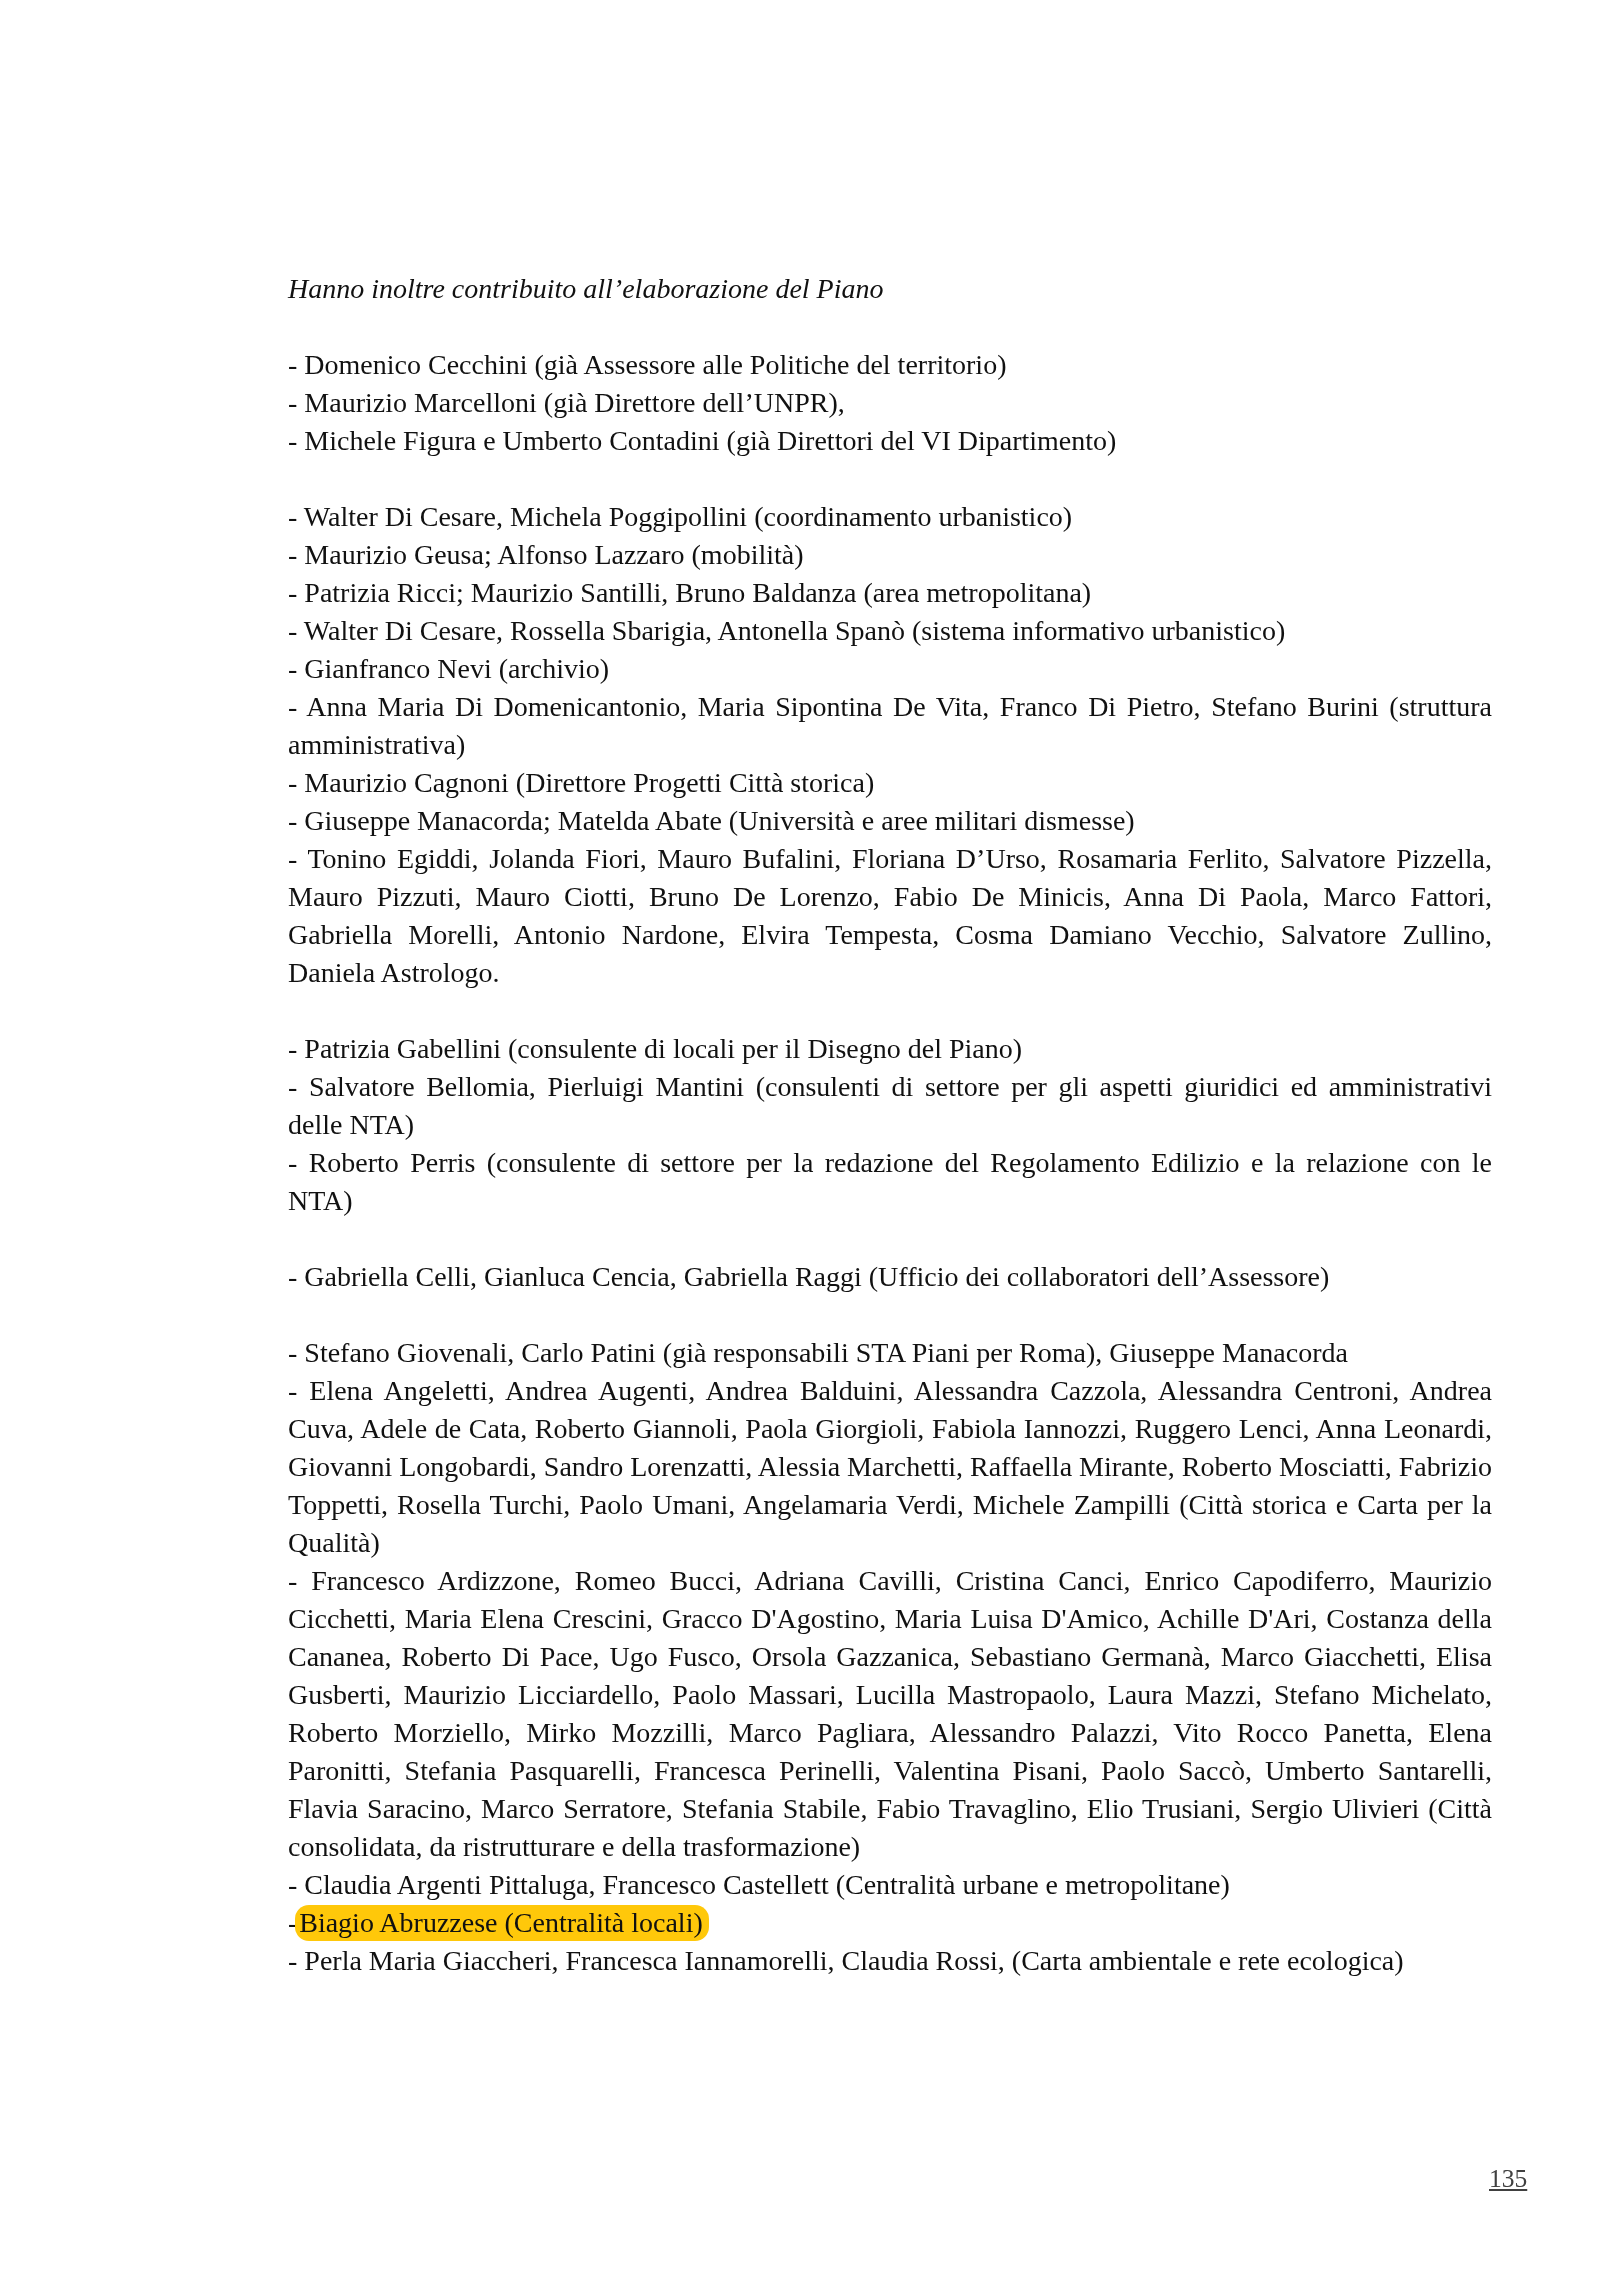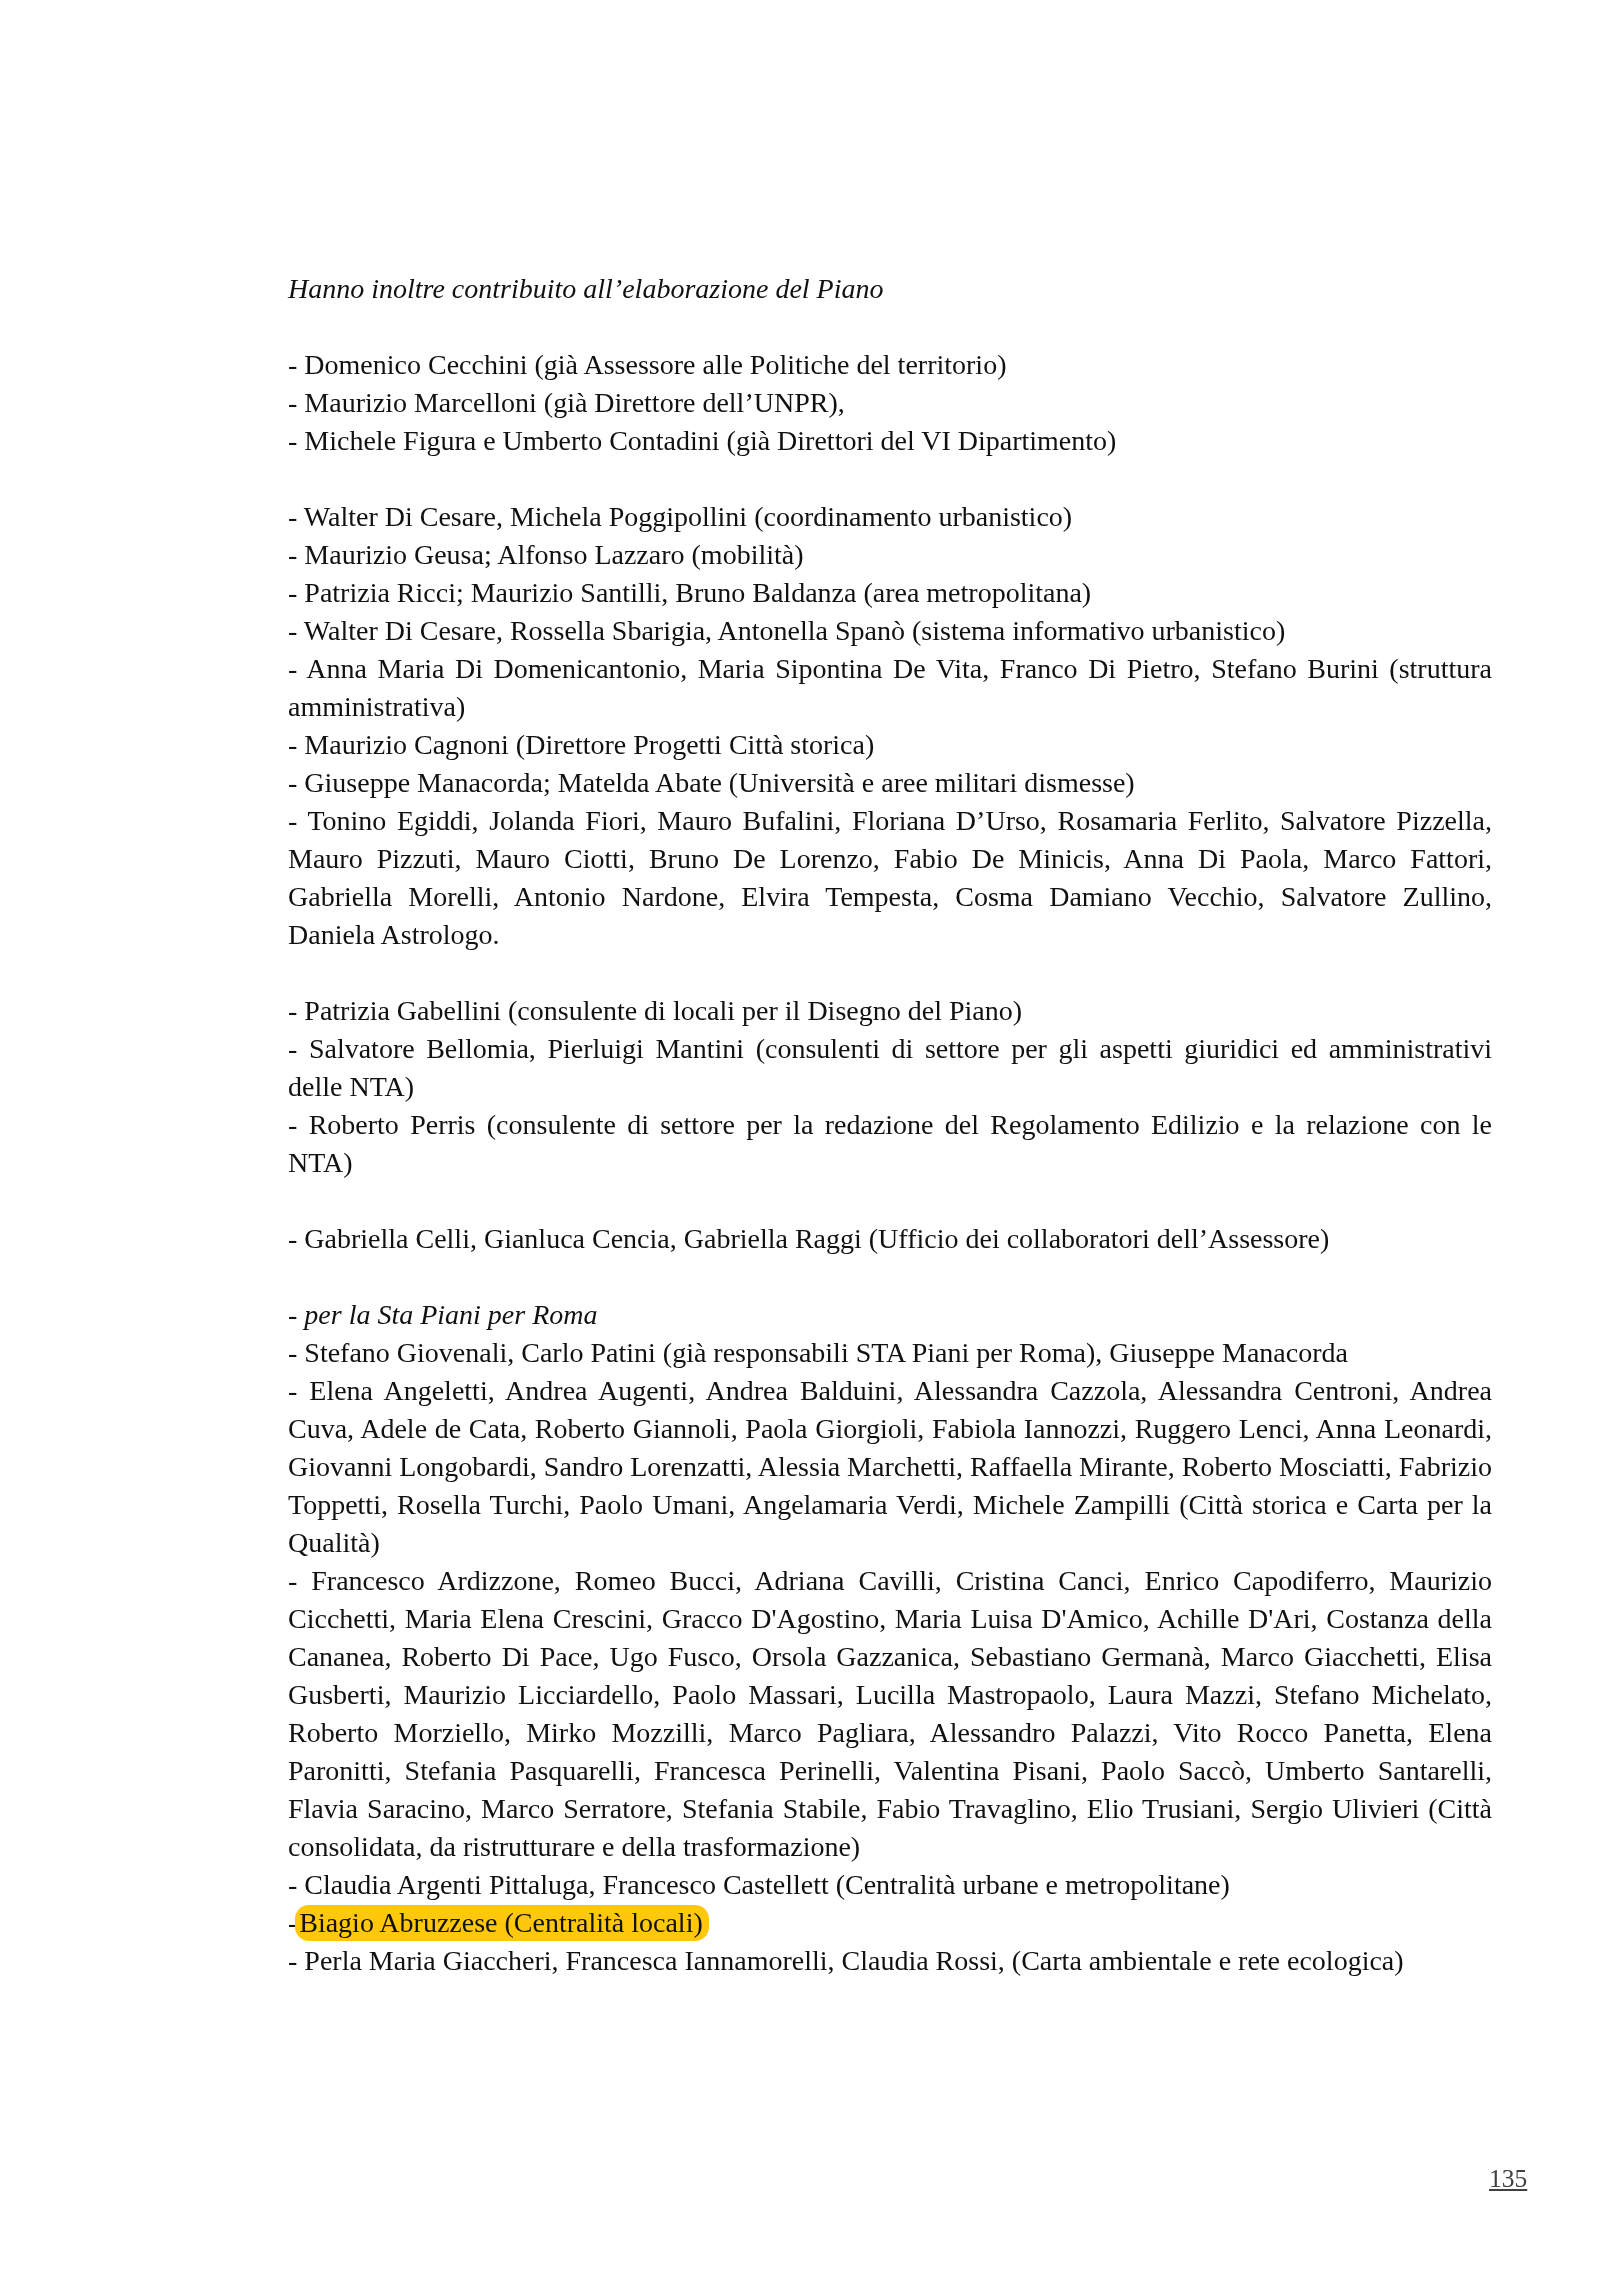--- a/index.html
+++ b/index.html
@@ -45,38 +45,38 @@
     <p class="entry">- Domenico Cecchini (già Assessore alle Politiche del territorio)</p>
     <p class="entry">- Maurizio Marcelloni (già Direttore dell’UNPR),</p>
     <p class="entry">- Michele Figura e Umberto Contadini (già Direttori del VI Dipartimento)</p>
   </div>
 
   <div class="group">
     <p class="entry">- Walter Di Cesare, Michela Poggipollini (coordinamento urbanistico)</p>
     <p class="entry">- Maurizio Geusa; Alfonso Lazzaro (mobilità)</p>
     <p class="entry">- Patrizia Ricci; Maurizio Santilli, Bruno Baldanza (area metropolitana)</p>
     <p class="entry">- Walter Di Cesare, Rossella Sbarigia, Antonella Spanò (sistema informativo urbanistico)</p>
+    <p class="entry">- Gianfranco Nevi (archivio)</p>
     <p class="entry">- Anna Maria Di Domenicantonio, Maria Sipontina De Vita, Franco Di Pietro, Stefano Burini (struttura amministrativa)</p>
     <p class="entry">- Maurizio Cagnoni (Direttore Progetti Città storica)</p>
     <p class="entry">- Giuseppe Manacorda; Matelda Abate (Università e aree militari dismesse)</p>
     <p class="entry">- Tonino Egiddi, Jolanda Fiori, Mauro Bufalini, Floriana D’Urso, Rosamaria Ferlito, Salvatore Pizzella, Mauro Pizzuti, Mauro Ciotti, Bruno De Lorenzo, Fabio De Minicis, Anna Di Paola, Marco Fattori, Gabriella Morelli, Antonio Nardone, Elvira Tempesta, Cosma Damiano Vecchio, Salvatore Zullino, Daniela Astrologo.</p>
   </div>
 
   <div class="group">
     <p class="entry">- Patrizia Gabellini (consulente di locali per il Disegno del Piano)</p>
     <p class="entry">- Salvatore Bellomia, Pierluigi Mantini (consulenti di settore per gli aspetti giuridici ed amministrativi delle NTA)</p>
     <p class="entry">- Roberto Perris (consulente di settore per la redazione del Regolamento Edilizio e la relazione con le NTA)</p>
   </div>
 
   <div class="group">
     <p class="entry">- Gabriella Celli, Gianluca Cencia, Gabriella Raggi (Ufficio dei collaboratori dell’Assessore)</p>
   </div>
 
   <div class="group">
-    <p class="entry italic"><span style="font-style:normal">- </span><span>per la Sta Piani per Roma</span></p>
     <p class="entry">- Stefano Giovenali, Carlo Patini (già responsabili STA Piani per Roma), Giuseppe Manacorda</p>
     <p class="entry">- Elena Angeletti, Andrea Augenti, Andrea Balduini, Alessandra Cazzola, Alessandra Centroni, Andrea Cuva, Adele de Cata, Roberto Giannoli, Paola Giorgioli, Fabiola Iannozzi, Ruggero Lenci, Anna Leonardi, Giovanni Longobardi, Sandro Lorenzatti, Alessia Marchetti, Raffaella Mirante, Roberto Mosciatti, Fabrizio Toppetti, Rosella Turchi, Paolo Umani, Angelamaria Verdi, Michele Zampilli (Città storica e Carta per la Qualità)</p>
     <p class="entry">- Francesco Ardizzone, Romeo Bucci, Adriana Cavilli, Cristina Canci, Enrico Capodiferro, Maurizio Cicchetti, Maria Elena Crescini, Gracco D'Agostino, Maria Luisa D'Amico, Achille D'Ari, Costanza della Cananea, Roberto Di Pace, Ugo Fusco, Orsola Gazzanica, Sebastiano Germanà, Marco Giacchetti, Elisa Gusberti, Maurizio Licciardello, Paolo Massari, Lucilla Mastropaolo, Laura Mazzi, Stefano Michelato, Roberto Morziello, Mirko Mozzilli, Marco Pagliara, Alessandro Palazzi, Vito Rocco Panetta, Elena Paronitti, Stefania Pasquarelli, Francesca Perinelli, Valentina Pisani, Paolo Saccò, Umberto Santarelli, Flavia Saracino, Marco Serratore, Stefania Stabile, Fabio Travaglino, Elio Trusiani, Sergio Ulivieri (Città consolidata, da ristrutturare e della trasformazione)</p>
     <p class="entry">- Claudia Argenti Pittaluga, Francesco Castellett (Centralità urbane e metropolitane)</p>
     <p class="entry"><span>-</span><span class="hl" style="background: rgb(255, 200, 10);">Biagio Abruzzese (Centralità locali)</span></p>
     <p class="entry">- Perla Maria Giaccheri, Francesca Iannamorelli, Claudia Rossi, (Carta ambientale e rete ecologica)</p>
   </div>
 </div>
 
 <div class="page-number">135</div>

